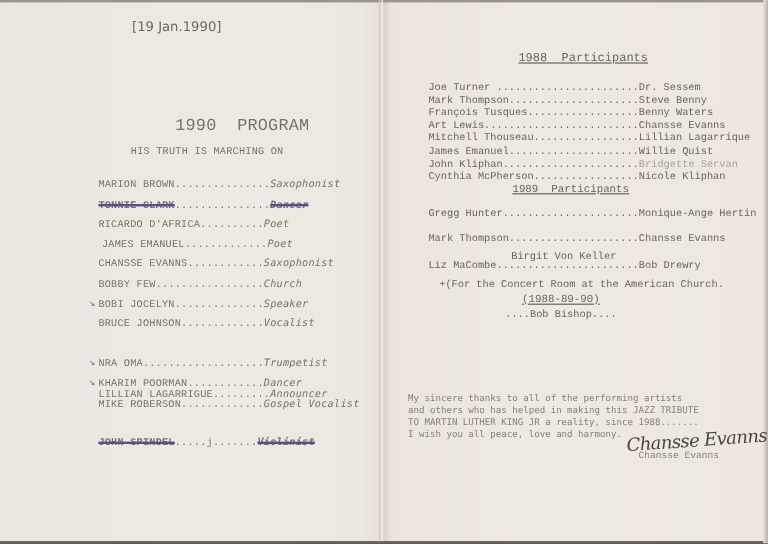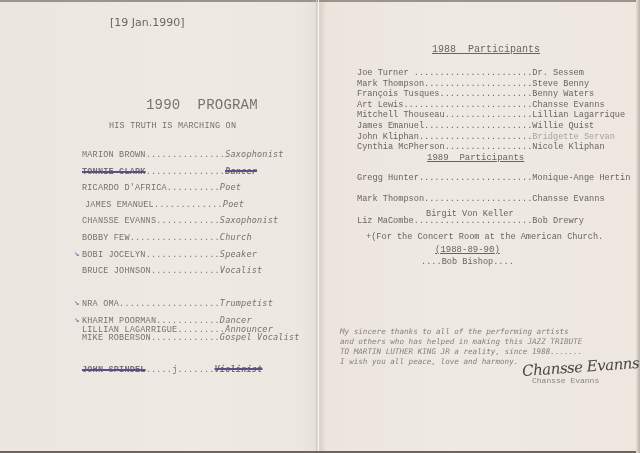--- a/index.html
+++ b/index.html
@@ -11,21 +11,21 @@
   .botbar{position:absolute;left:0;top:451px;width:640px;height:2px;background:#6c665e;}
   .rightedge{position:absolute;left:636px;top:0;width:4px;height:453px;background:linear-gradient(90deg,#e6e0d8,#b9b2a8);}
   .hand{position:absolute;font-family:"DejaVu Sans",sans-serif;color:#6b6660;font-size:11px;}
   .lp{position:absolute;color:#77726c;font-size:8.5px;letter-spacing:0.2px;white-space:pre;}
   .lp .it{font-style:italic;font-family:"DejaVu Sans Mono",monospace;}
   .strike{text-decoration:line-through;text-decoration-color:#5a4f8c;text-decoration-thickness:1.5px;font-weight:bold;}
   .tick{position:absolute;color:#6d6aa0;font-size:9px;}
   .rp{position:absolute;color:#69645e;font-family:"Liberation Mono",monospace;font-size:8.6px;white-space:pre;}
   .rp.u{text-decoration:underline;}
   .faint{color:#a8a39c;}
-  .note{position:absolute;left:340px;top:327px;color:#85807a;font-family:"DejaVu Sans Mono",monospace;font-style:italic;font-size:7.6px;line-height:10px;white-space:pre;}
+  .note{position:absolute;left:340px;top:327px;color:#85807a;font-family:"DejaVu Sans Mono",monospace;font-size:7.6px;line-height:10px;white-space:pre;}
   .sig{position:absolute;left:522px;top:358px;font-family:"DejaVu Serif",serif;font-style:italic;font-size:15px;color:#4a4540;transform:rotate(-4deg);letter-spacing:-0.5px;}
   .sigtyped{position:absolute;left:532px;top:376px;font-size:8px;color:#8a857e;font-family:"Liberation Mono",monospace;}
 </style>
 </head>
 <body>
 
 <div class="sheet"></div>
 <div class="topbar"></div>
 <div class="botbar"></div>
 <div class="rightedge"></div>

